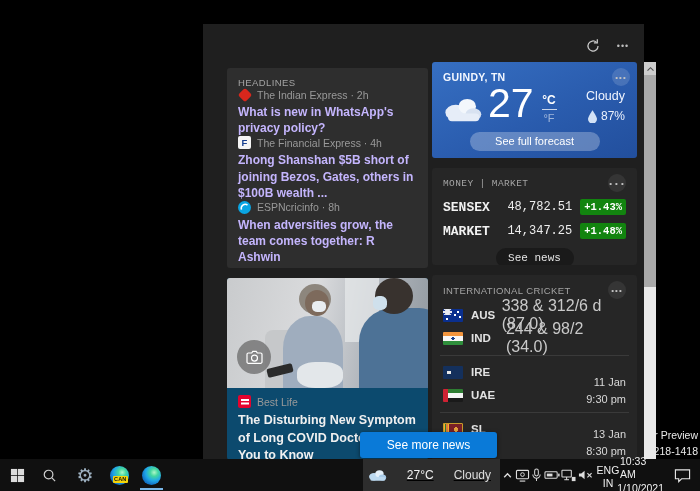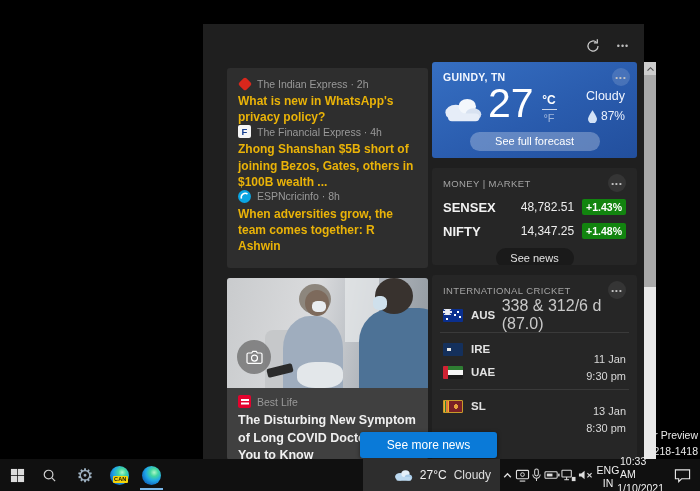--- a/index.html
+++ b/index.html
@@ -23,21 +23,21 @@
   .card { position:absolute; border-radius:3px; overflow:hidden; }
   .card-title { font-size:9.5px; color:#a4a4a4; letter-spacing:.4px; font-weight:normal; }
   .dots-btn { width:18px; height:18px; border-radius:50%; display:flex; align-items:center;
               justify-content:center; font-size:8px; letter-spacing:1px; color:#c4c4c4; }
 
   
   .card-headlines { left:24px; top:44px; width:201px; height:200px; background:#2e2e2e;
                     padding:9px 11px; }
   .hl-item { margin-top:0; cursor:pointer; }
   .hl-meta { display:flex; align-items:center; gap:6px; font-size:10.5px; color:#999; height:13px; }
-  .hl-title { margin-top:3px; font-size:12px; font-weight:bold; color:#eab308; line-height:1.35; }
+  .hl-title { margin-top:3px; font-size:12px; font-weight:bold; color:#c4b5fd; line-height:1.35; }
   .src-icon { width:13px; height:13px; flex:none; }
   .icon-ie { width:10px; height:10px; margin:1.5px; background:#d8271c; transform:rotate(45deg); border-radius:2px; }
   .icon-fe { background:#f5f5f5; border-radius:2px; color:#173f8f; font-size:9.5px; font-weight:bold;
              text-align:center; line-height:13px; }
   .icon-bl { background:#e4032e; border-radius:2px; position:relative; }
   .icon-bl::after { content:""; position:absolute; left:2.5px; top:4px; width:8px; height:2px; background:#fff;
                     box-shadow:0 3.5px 0 #fff; }
 
   
   .card-weather { left:229px; top:38px; width:205px; height:96px;
@@ -53,21 +53,21 @@
   .w-unit-f { font-size:11px; color:rgba(255,255,255,.55); }
   .w-right { position:absolute; right:12px; top:27px; text-align:right; }
   .w-cond { font-size:12.5px; color:#f2f6ff; }
   .w-hum { margin-top:6px; font-size:12px; color:#eaf1fc; display:flex; align-items:center;
            gap:4px; justify-content:flex-end; }
   .w-btn { position:absolute; left:50%; transform:translateX(-50%); bottom:7px; width:130px; height:19px;
            background:rgba(255,255,255,.27); border-radius:10px; font-size:11px; line-height:19px;
            text-align:center; color:#fff; cursor:pointer; }
 
   
-  .card-market { left:229px; top:144px; width:205px; height:97px; background:#262626; padding:8px 11px; }
+  .card-market { left:229px; top:144px; width:205px; height:97px; background:#262626; padding:8px 11px;font-family:Liberation Mono, monospace; }
   .mk-head { display:flex; align-items:center; justify-content:space-between; height:18px; margin-top:-2px; }
   .mk-more, .ck-more { background:rgba(255,255,255,.07); }
   .mk-row { display:flex; align-items:center; margin-top:6px; height:18px; }
   .mk-name { font-size:13px; font-weight:bold; color:#f2f2f2; flex:1; }
   .mk-val { font-size:12px; color:#ededed; margin-right:8px; }
   .mk-badge { background:#12840f; color:#fff; font-size:10.5px; font-weight:bold; padding:2px 4px;
               border-radius:2px; cursor:pointer; }
   .mk-btn { margin:8px auto 0; width:78px; height:20px; background:#1a1a1a; border-radius:10px;
             color:#e3e3e3; font-size:11px; text-align:center; line-height:20px; cursor:pointer; }
 
@@ -102,21 +102,21 @@
       linear-gradient(to right,#cf2233 0 27%,transparent 27%),
       linear-gradient(to bottom,#2e7d32 0 33%,#f5f5f5 33% 66%,#1a1a1a 66% 100%); }
   .flag-ire { background:
       radial-gradient(circle 2px at 6px 6.5px,#e8e8e8 99%,transparent 100%),
       linear-gradient(#14305c,#14305c); }
   .flag-sl  { box-shadow:inset 0 0 0 1px #c79b2a; background:
       radial-gradient(circle 2.2px at 13px 6.5px,#e8a33d 99%,transparent 100%),
       linear-gradient(to right,#f3b229 0 8%,#2e7d32 8% 16%,#e07b39 16% 24%,#f3b229 24% 28%,#7a2026 28%); }
 
   
-  .card-photo { left:24px; top:254px; width:201px; height:182px; background:#404040; cursor:pointer; }
+  .card-photo { left:24px; top:254px; width:201px; height:182px; background:#0c4a6e; cursor:pointer; }
   .photo { position:relative; width:201px; height:110px; overflow:hidden;
            background:linear-gradient(100deg,#c9cbcd 0%,#dadbdd 42%,#b3b8be 68%,#8f979e 100%); }
   .ph-window { position:absolute; left:118px; top:0; width:34px; height:64px; background:#e6e8e9; opacity:.75; }
   .ph-chair { position:absolute; left:38px; top:52px; width:34px; height:58px; background:#c6c8ca; border-radius:8px 8px 0 0; }
   .ph-w-hair { position:absolute; left:72px; top:6px; width:32px; height:30px; background:#8d867d; border-radius:50%; }
   .ph-w-head { position:absolute; left:78px; top:12px; width:24px; height:26px; background:#7d6a5c; border-radius:50%; }
   .ph-w-mask { position:absolute; left:85px; top:23px; width:14px; height:11px; background:#e9edf1; border-radius:40%; }
   .ph-w-body { position:absolute; left:56px; top:38px; width:60px; height:72px; background:#9fadbe; border-radius:45% 45% 0 0; }
   .ph-towel  { position:absolute; left:70px; top:84px; width:46px; height:26px; background:#e3e7ea; border-radius:40%; }
   .ph-m-head { position:absolute; left:148px; top:0px; width:38px; height:36px; background:#38322e; border-radius:50%; }
@@ -142,21 +142,21 @@
   .taskbar { position:absolute; left:0; top:459px; width:700px; height:32px; background:#101010; z-index:4; }
   .tb-btn { position:absolute; top:0; width:32px; height:32px; display:flex; align-items:center;
             justify-content:center; cursor:pointer; }
   .gear-glyph { font-size:19px; color:#9db0c0; line-height:1; }
   .edge-ball { width:19px; height:19px; border-radius:50%;
                background:radial-gradient(circle at 64% 34%, #aef7c9 0%, #43d7a0 22%, #20a7e8 48%, #1479cc 68%, #0c59a4 90%); position:relative; }
   .canary-badge { position:absolute; left:3px; bottom:2px; background:#f5d40a; color:#111;
                   font-size:5.5px; font-weight:bold; padding:0.5px 1.5px; border-radius:1px; letter-spacing:.2px; }
   .edge-underline { position:absolute; left:140px; top:29px; width:23px; height:2px; background:#79b7e8; }
   .tb-weather { position:absolute; left:363px; top:0; width:137px; height:32px; background:#2d2d2d;
-                display:flex; align-items:center; justify-content:flex-end; gap:7px; padding-right:9px; cursor:pointer; }
+                display:flex; align-items:center; justify-content:flex-end; gap:20px; padding-right:9px; cursor:pointer;text-decoration:underline; }
   .tbw-temp { font-size:12px; color:#f2f2f2; }
   .tbw-cond { font-size:12px; color:#dedede; }
   .tb-tray { position:absolute; left:499px; top:0; width:97px; height:32px; display:flex;
              align-items:center; justify-content:space-between; padding:0 3px; }
   .tray-ic { display:flex; align-items:center; justify-content:center; cursor:pointer; }
   .tb-lang { position:absolute; left:596px; top:0; width:24px; height:32px; color:#efefef; font-size:10.5px;
              line-height:1.3; display:flex; flex-direction:column; align-items:center; justify-content:flex-end; cursor:pointer; }
   .tb-clock { position:absolute; left:620px; top:0; width:44px; height:32px; color:#efefef; font-size:10.5px;
               line-height:1.3; display:flex; flex-direction:column; align-items:flex-end; justify-content:center; cursor:pointer; }
   .tb-action { position:absolute; left:666px; top:0; width:32px; height:32px; display:flex; align-items:center;
@@ -181,20 +181,21 @@
 
   <div class="p-refresh">
     <svg width="18" height="18" viewBox="0 0 20 20">
       <path d="M15.6 10 a5.6 5.6 0 1 1 -1.7 -4" fill="none" stroke="#c9c9c9" stroke-width="1.4"></path>
       <path d="M14.8 2.6 v3.8 h-3.8" fill="none" stroke="#c9c9c9" stroke-width="1.4"></path>
     </svg>
   </div>
   <div class="p-more">•••</div>
 
   <div class="card card-headlines">
+    <div class="card-title">HEADLINES</div>
 
     <div class="hl-item">
       <div class="hl-meta">
         <span class="src-icon">
             <span class="icon-ie" style="display:block"></span>
           </span>
         <span>The Indian Express · 2h</span>
       </div>
       <div class="hl-title">What is new in WhatsApp's privacy policy?</div>
     </div>
@@ -256,38 +257,43 @@
     <div class="mk-head">
       <span class="card-title">MONEY | MARKET</span>
       <span class="dots-btn mk-more">•••</span>
     </div>
     <div class="mk-row">
       <span class="mk-name">SENSEX</span>
       <span class="mk-val">48,782.51</span>
       <span class="mk-badge">+1.43%</span>
     </div>
     <div class="mk-row">
-      <span class="mk-name">NIFTY</span>
+      <span class="mk-name">MARKET</span>
       <span class="mk-val">14,347.25</span>
       <span class="mk-badge">+1.48%</span>
     </div>
     <div class="mk-btn">See news</div>
   </div>
 
   <div class="card card-cricket">
     <div class="ck-head">
       <span class="card-title">INTERNATIONAL CRICKET</span>
       <span class="dots-btn ck-more">•••</span>
     </div>
 
     <div class="ck-match">
       <div class="ck-row">
         <span class="flag flag-aus"></span>
         <span class="ck-code">AUS</span>
         <span class="ck-score">338 &amp; 312/6 d (87.0)</span>
+      </div>
+      <div class="ck-row">
+        <span class="flag flag-ind"></span>
+        <span class="ck-code">IND</span>
+        <span class="ck-score">244 &amp; 98/2 (34.0)</span>
       </div>
     </div>
 
     <div class="ck-div"></div>
 
     <div class="ck-match">
       <div class="ck-row">
         <span class="flag flag-ire"></span>
         <span class="ck-code">IRE</span>
       </div>

